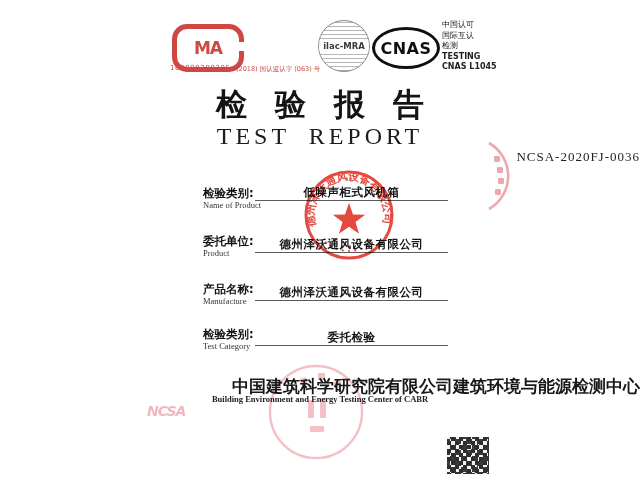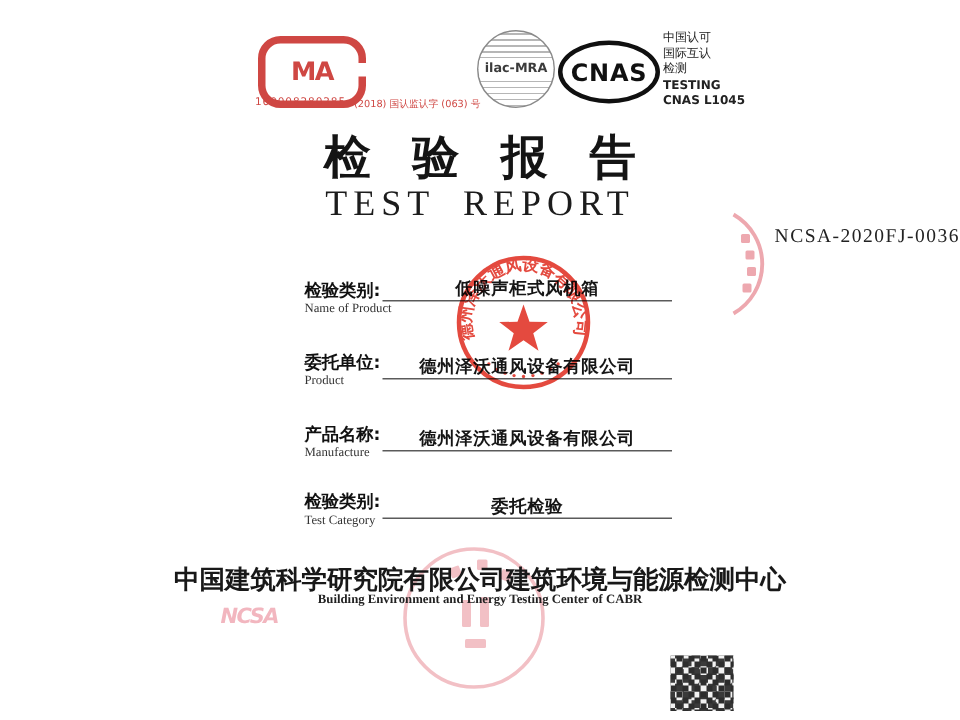--- a/index.html
+++ b/index.html
@@ -42,21 +42,21 @@
   .fval{left:255px;width:193px;text-align:center;font-size:11.5px;font-weight:600;letter-spacing:.5px;color:#151515;}
 
   
   .stamp{left:302px;top:168px;width:94px;height:94px;mix-blend-mode:multiply;opacity:.93;}
 
   
   .faint-right{left:485px;top:140px;width:30px;height:75px;opacity:.85;}
   .faint-footer{left:264px;top:360px;width:104px;height:104px;opacity:.55;}
 
   
-  .f1{left:0;right:0;top:375px;text-align:center;font-size:17px;font-weight:700;color:#181818;}
+  .f1{left:0;right:0;top:375px;text-align:right;font-size:17px;font-weight:700;color:#181818;}
   .f2{left:0;right:0;top:394px;text-align:center;font-family:"Liberation Serif",serif;
       font-size:8.5px;font-weight:700;color:#222;}
   .ncsa-mark{left:147px;top:403px;font-size:14px;font-weight:800;font-style:italic;
              color:#f2b6bf;letter-spacing:-1px;}
   .f3{left:0;right:0;top:402px;text-align:center;font-size:14px;font-weight:700;
       letter-spacing:5px;padding-left:5px;color:#181818;}
   .f4{left:0;right:0;top:421px;text-align:center;font-family:"Liberation Serif",serif;
       font-size:7.5px;font-weight:700;color:#222;}
 
   

